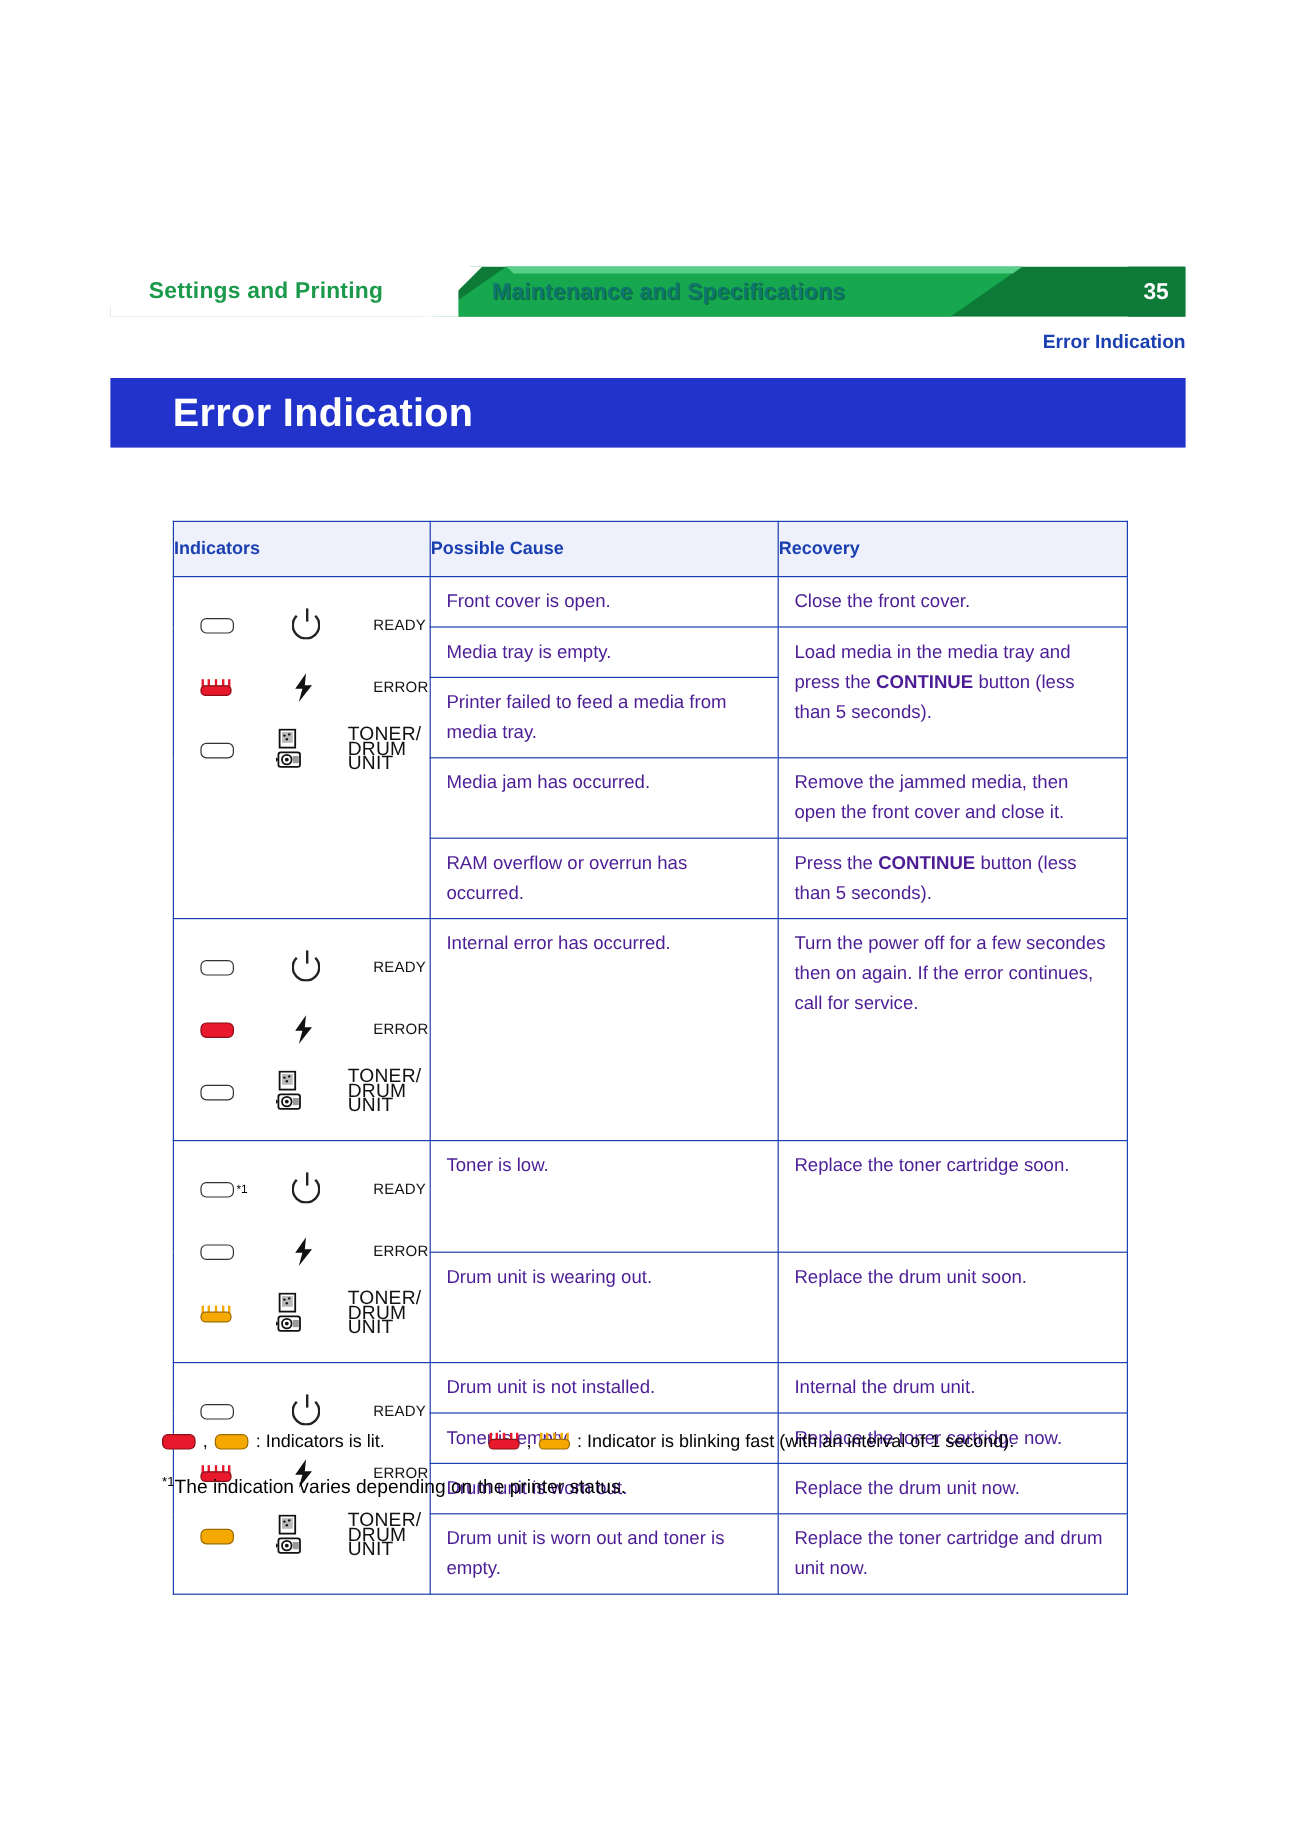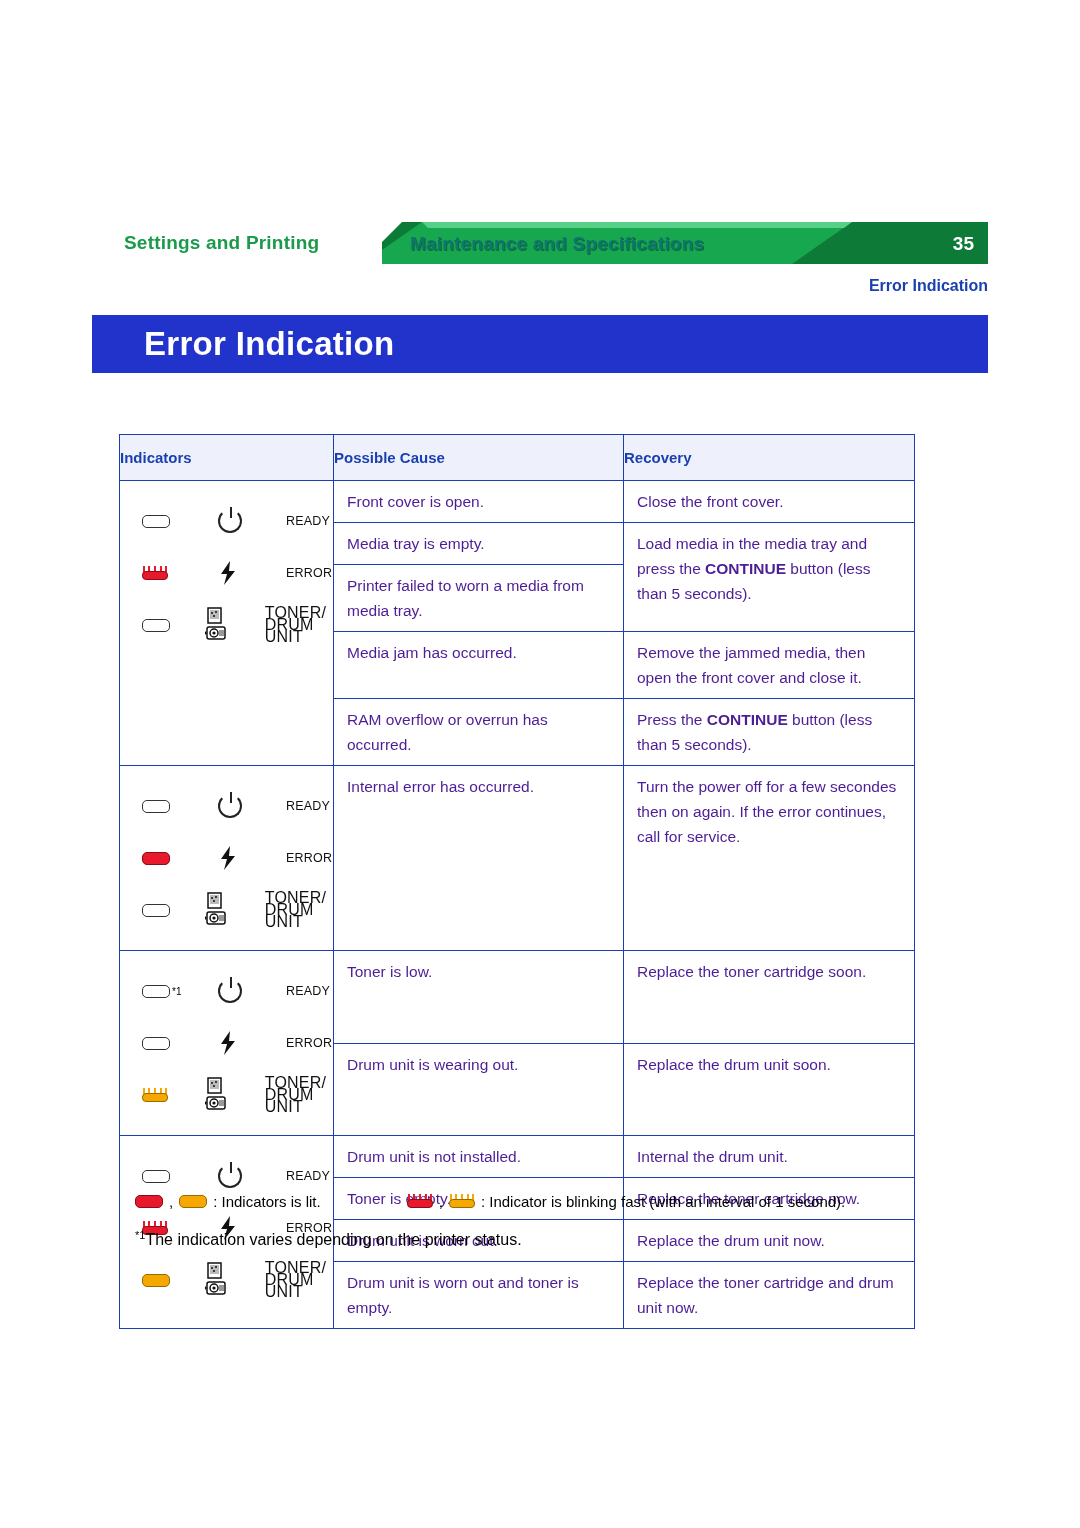--- a/index.html
+++ b/index.html
@@ -87,21 +87,21 @@
     color: #ffffff;
     font-size: 33px;
     font-weight: bold;
     padding-left: 52px;
     letter-spacing: .3px;
   }
 
   
   .err-table {
     position: absolute;
-    left: 119px;
+    left: 144px;
     top: 434px;
     width: 795px;
     border-collapse: collapse;
     table-layout: fixed;
   }
   .err-table td, .err-table th {
     border: 1px solid #1a3fb0;
     vertical-align: top;
     padding: 0;
   }
@@ -380,21 +380,21 @@
     <tr>
       <td>
           <div class="cell-text">Media tray is empty.</div>
         </td>
       <td rowspan="2">
         <div class="cell-text">Load media in the media tray and press the <b>CONTINUE</b> button (less than 5 seconds).</div>
       </td>
     </tr>
     <tr>
       <td>
-          <div class="cell-text">Printer failed to worn a media from media tray.</div>
+          <div class="cell-text">Printer failed to feed a media from media tray.</div>
         </td>
     </tr>
     <tr>
       <td>
           <div class="cell-text">Media jam has occurred.</div>
         </td>
       <td>
           <div class="cell-text">Remove the jammed media, then open the front cover and close it.</div>
         </td>
     </tr>

